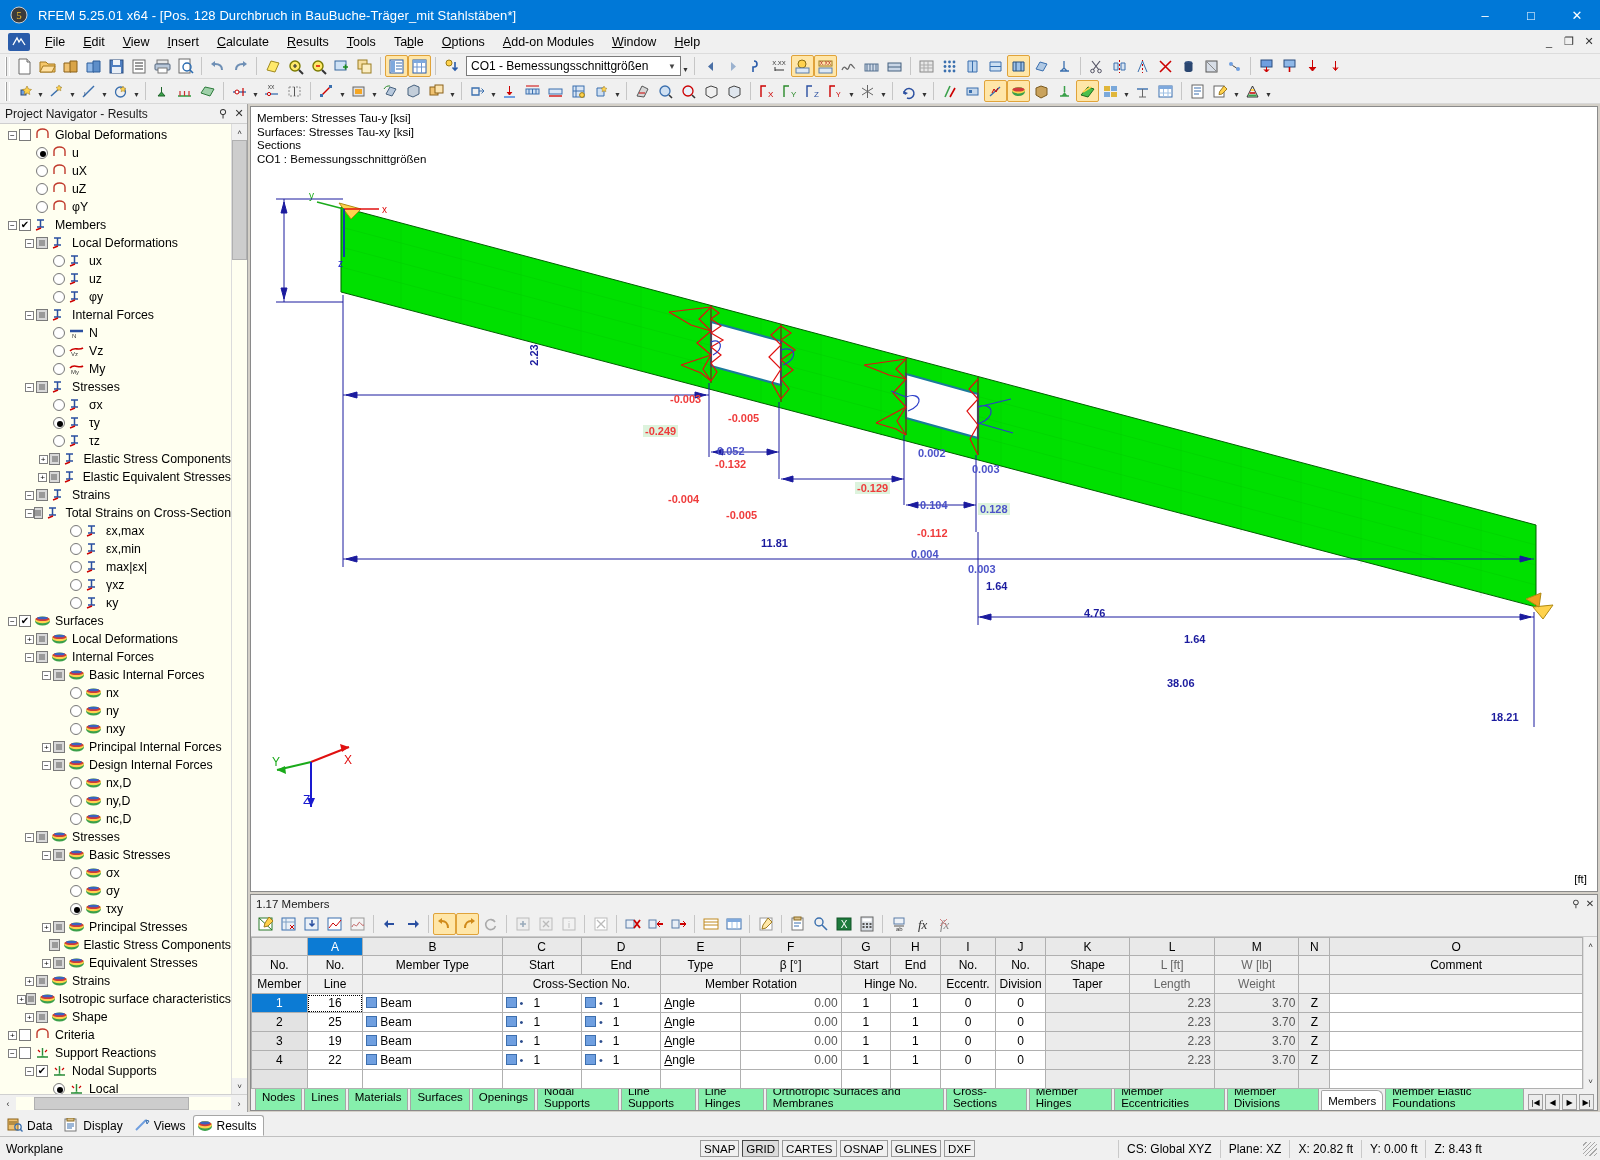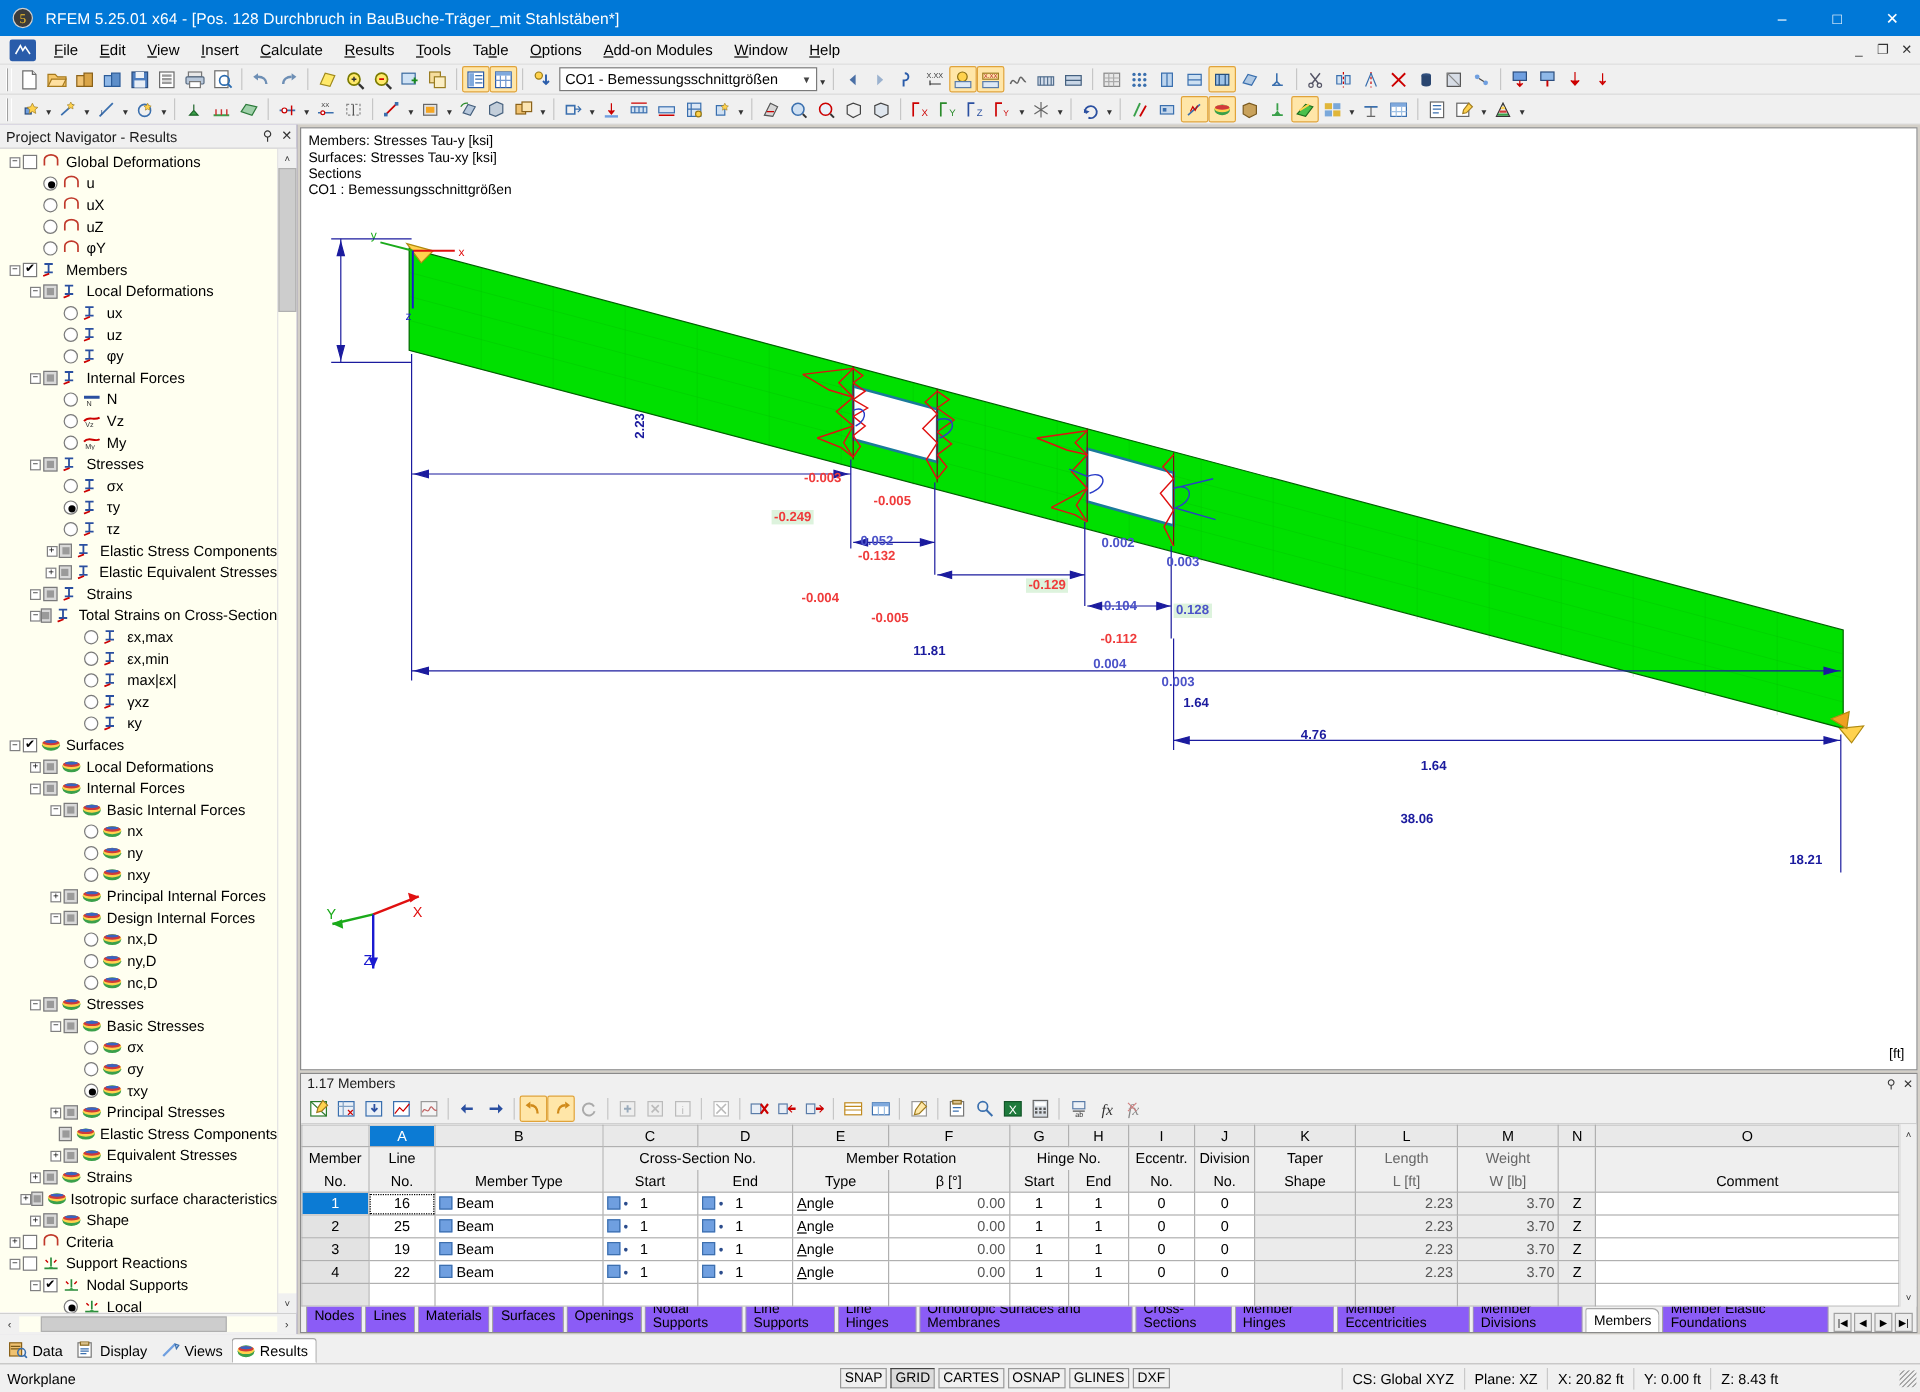--- a/index.html
+++ b/index.html
@@ -145,21 +145,21 @@
   table.g td.c { text-align:center; }
   table.g td.r { text-align:right; color:#555;}
   table.g td.gray { background:#ebebeb; }
   table.g td.cur { outline: 1px dotted #000; outline-offset:-2px;}
   .swatch { display:inline-block; width:11px; height:11px; background:#6f9fe0;
             border:1px solid #3d6fae; vertical-align:-1px; margin-right:3px;}
   .dotmark { color:#2b4c8c; font-size:11px; }
 
   .tabbar { height: 21px; display:flex; align-items:flex-end; background:#f0f0f0;
             padding-left: 4px; overflow:hidden;}
-  .tab { height: 28px; padding: 0 6px; margin-right: 2px; background:#8b5cf6;
+  .tab { height: 28px; padding: 0 6px; margin-right: 2px; background:#86efac;
          border: 1px solid #a6a6a6; border-bottom:none; font-size: 11.5px;
          display:flex; align-items:center; border-radius: 2px 6px 0 0; color:#000;}
   .tab.active { background:#fff; height: 20px; font-weight: normal;}
   .tabnav { margin-left:auto; display:flex; align-items:center; padding-right:3px;}
   .tabnav .b { width:15px;height:16px; border:1px solid #a0a0a0; background:#ececec;
                display:flex;align-items:center;justify-content:center;font-size:8px; margin-left:2px;}
 
   
   .leftbottom { width: 248px; flex: 0 0 248px; display:flex; align-items:flex-end;
                 background:#f0f0f0; height: 24px; padding-left:3px;}
@@ -2039,51 +2039,51 @@
                     <th class="colh">H</th>
                     <th class="colh">I</th>
                     <th class="colh">J</th>
                     <th class="colh">K</th>
                     <th class="colh">L</th>
                     <th class="colh">M</th>
                     <th class="colh">N</th>
                     <th class="colh">O</th>
                   </tr>
                   <tr>
-                    <th class="hdr" colspan="1" style="border-bottom: none;">Member</th>
-                    <th class="hdr" colspan="1" style="border-bottom: none;">Line</th>
-                    <th class="hdr" colspan="1" style="border-bottom: none;"></th>
-                    <th class="hdr" colspan="2" style="border-bottom: none;">Cross-Section No.</th>
-                    <th class="hdr" colspan="2" style="border-bottom: none;">Member Rotation</th>
-                    <th class="hdr" colspan="2" style="border-bottom: none;">Hinge No.</th>
-                    <th class="hdr" colspan="1" style="border-bottom: none;">Eccentr.</th>
-                    <th class="hdr" colspan="1" style="border-bottom: none;">Division</th>
-                    <th class="hdr" colspan="1" style="border-bottom: none;">Taper</th>
-                    <th class="hdr dim" colspan="1" style="border-bottom: none;">Length</th>
-                    <th class="hdr dim" colspan="1" style="border-bottom: none;">Weight</th>
-                    <th class="hdr" colspan="1" style="border-bottom: none;"></th>
-                    <th class="hdr" colspan="1" style="border-bottom: none;"></th>
-                  </tr>
-                  <tr>
                     <th class="hdr" style="border-top: none;">No.</th>
                     <th class="hdr" style="border-top: none;">No.</th>
                     <th class="hdr" style="border-top: none;">Member Type</th>
                     <th class="hdr" style="border-top: none;">Start</th>
                     <th class="hdr" style="border-top: none;">End</th>
                     <th class="hdr" style="border-top: none;">Type</th>
                     <th class="hdr" style="border-top: none;">β [°]</th>
                     <th class="hdr" style="border-top: none;">Start</th>
                     <th class="hdr" style="border-top: none;">End</th>
                     <th class="hdr" style="border-top: none;">No.</th>
                     <th class="hdr" style="border-top: none;">No.</th>
                     <th class="hdr" style="border-top: none;">Shape</th>
                     <th class="hdr dim" style="border-top: none;">L [ft]</th>
                     <th class="hdr dim" style="border-top: none;">W [lb]</th>
                     <th class="hdr" style="border-top: none;"></th>
                     <th class="hdr" style="border-top: none;">Comment</th>
+                  </tr>
+                  <tr>
+                    <th class="hdr" colspan="1" style="border-bottom: none;">Member</th>
+                    <th class="hdr" colspan="1" style="border-bottom: none;">Line</th>
+                    <th class="hdr" colspan="1" style="border-bottom: none;"></th>
+                    <th class="hdr" colspan="2" style="border-bottom: none;">Cross-Section No.</th>
+                    <th class="hdr" colspan="2" style="border-bottom: none;">Member Rotation</th>
+                    <th class="hdr" colspan="2" style="border-bottom: none;">Hinge No.</th>
+                    <th class="hdr" colspan="1" style="border-bottom: none;">Eccentr.</th>
+                    <th class="hdr" colspan="1" style="border-bottom: none;">Division</th>
+                    <th class="hdr" colspan="1" style="border-bottom: none;">Taper</th>
+                    <th class="hdr dim" colspan="1" style="border-bottom: none;">Length</th>
+                    <th class="hdr dim" colspan="1" style="border-bottom: none;">Weight</th>
+                    <th class="hdr" colspan="1" style="border-bottom: none;"></th>
+                    <th class="hdr" colspan="1" style="border-bottom: none;"></th>
                   </tr>
                 </thead>
             <tbody>
                   <tr class="sel">
                     <td class="rowno">1</td>
                     <td class="c cur">16</td>
                     <td class=""><span class="swatch"></span>Beam</td>
                     <td class=""><span class="swatch"></span><span class="dotmark">•</span> &nbsp;&nbsp;1</td>
                     <td class=""><span class="swatch"></span><span class="dotmark">•</span> &nbsp;&nbsp;1</td>
                     <td class=""><u>A</u>ngle</td>

